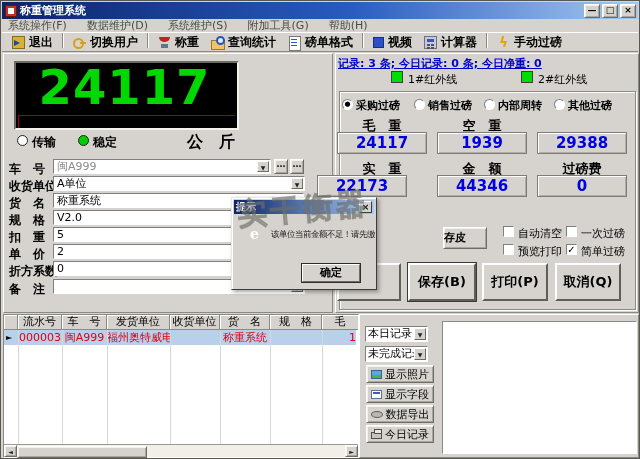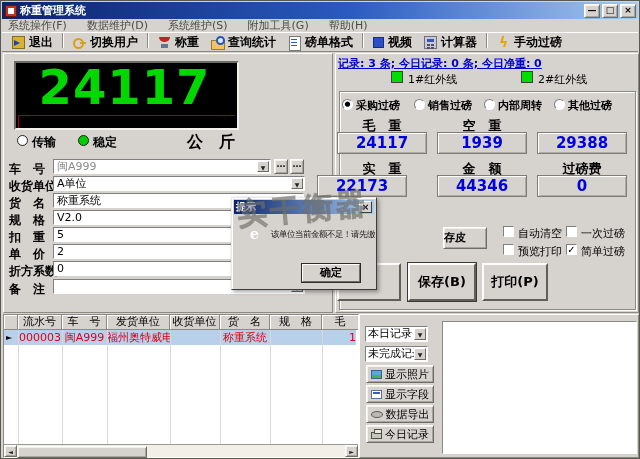--- a/index.html
+++ b/index.html
@@ -247,20 +247,21 @@
   <span class="cb" style="left:565px;top:225px"></span>
   <span class="cb-label" style="left:580px;top:225px">一次过磅</span>
   <span class="cb" style="left:502px;top:243px"></span>
   <span class="cb-label" style="left:517px;top:243px">预览打印</span>
   <span class="cb" style="left:565px;top:243px">✓</span>
   <span class="cb-label" style="left:580px;top:243px">简单过磅</span>
 
   <div class="abtn" style="left:336px;width:64px"></div>
   <div class="abtn default" style="left:407px;width:68px">保存(B)</div>
   <div class="abtn" style="left:481px;width:66px">打印(P)</div>
+  <div class="abtn" style="left:554px;width:66px">取消(Q)</div>
 
   <div class="dialog">
     <div class="dlg-title">
       <span class="dlg-title-text">提示</span>
       <span class="dlg-close">×</span>
     </div>
     <span class="dlg-icon"></span>
     <span class="dlg-msg">该单位当前金额不足！请先缴费</span>
     <div class="dlg-ok raised">确定</div>
   </div>

